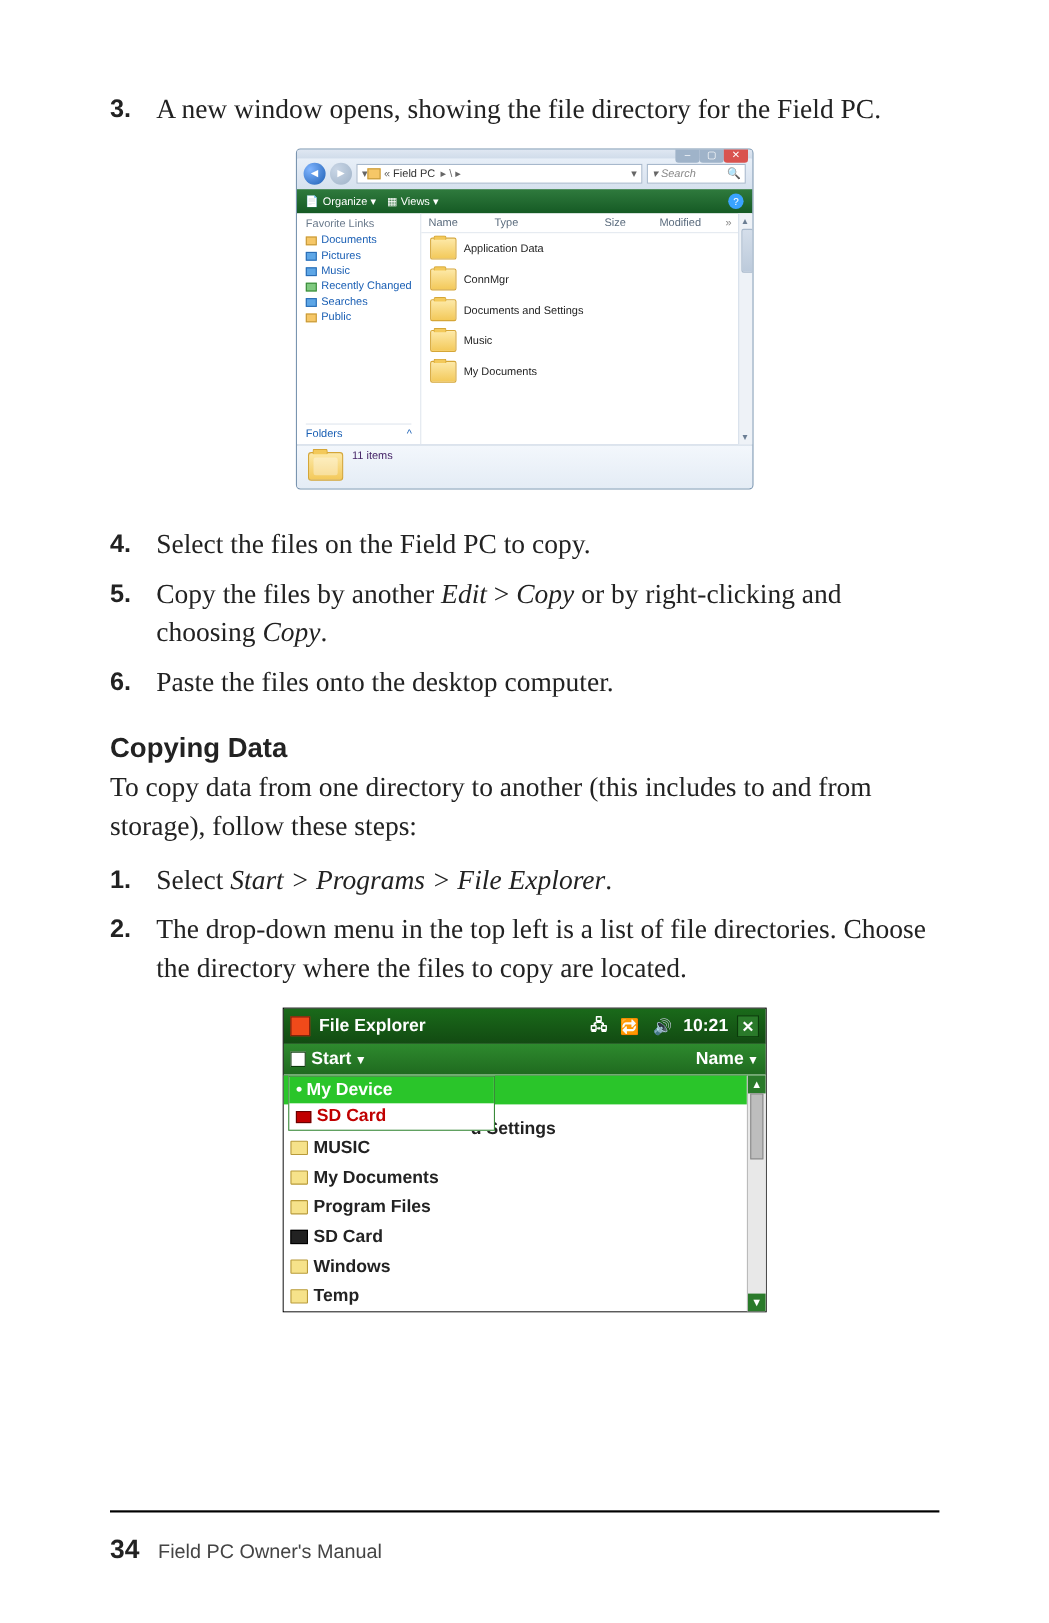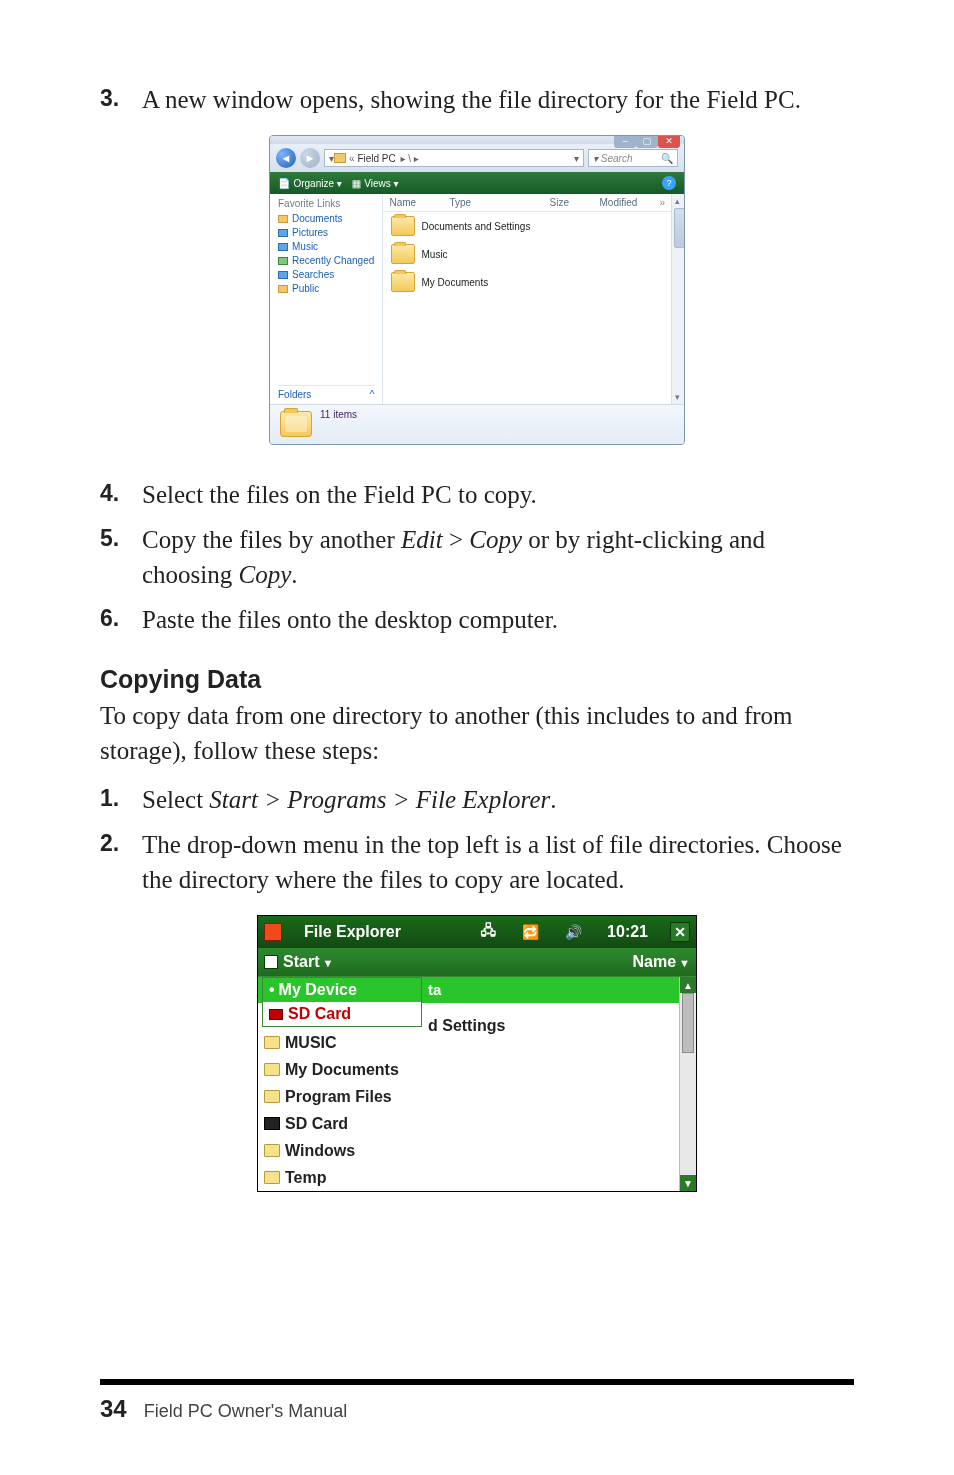--- a/index.html
+++ b/index.html
@@ -59,52 +59,52 @@
   .statfold { width: 32px; height: 26px; background: linear-gradient(#fde9a8,#f3c95a); border: 1px solid #d5a637; border-radius: 3px; position: relative; margin-top: 2px; }
   .statfold::before { content:""; position:absolute; top:-4px; left:3px; width:12px; height:4px; background:#f3c95a; border:1px solid #d5a637; border-bottom:none; border-radius:2px 2px 0 0; }
   .statfold::after { content:""; position:absolute; inset:4px; background:rgba(255,255,255,0.35); border-radius:2px; }
   .scroll-r { width: 15px; background: #eef2f7; border-left: 1px solid #d8e0ea; position: relative; }
   .scroll-r::before { content: "▴"; position: absolute; top: 2px; left: 3px; font-size: 9px; color: #6b7e94; }
   .scroll-r::after { content: "▾"; position: absolute; bottom: 2px; left: 3px; font-size: 9px; color: #6b7e94; }
   .scroll-thumb { position: absolute; left: 2px; top: 14px; width: 11px; height: 40px; background: linear-gradient(#d4deea,#bccadb); border: 1px solid #a9b9cc; border-radius: 2px; }
 
   
   .mobile { width: 440px; display: inline-block; text-align: left; font-family: Tahoma, sans-serif; font-size: 16px; border: 1px solid #000; }
-  .m-title { background: linear-gradient(#1a6a1a,#124a12); color: #fff; height: 32px; display: flex; align-items: center; padding: 0 6px; font-weight: bold; gap: 22px; }
+  .m-title { background: linear-gradient(#1a6a1a,#124a12); color: #fff; height: 32px; display: flex; align-items: center; padding: 0 6px; font-weight: bold; gap: 8px; }
   .m-title .flag { width: 18px; height: 18px; background: #f04a1a; border: 1px solid #7a1f0a; }
   .m-title .spacer { flex: 1; }
   .m-title .ticon { font-size: 14px; margin: 0 2px; }
   .m-title .close { width: 20px; height: 20px; background: #2a7a2a; border: 1px solid #0a3a0a; color: #fff; display:flex; align-items:center; justify-content:center; font-weight:bold; font-size:14px; }
   .m-sub { background: linear-gradient(#2e8a2e,#1f6a1f); color: #fff; height: 28px; display: flex; align-items: center; padding: 0 6px; font-weight: bold; }
   .m-sub .spacer { flex:1; }
   .m-sub .boxic { width:14px; height:14px; background:#fff; border:1px solid #0a3a0a; margin-right:5px; }
   .m-sub .dd { font-size: 11px; margin-left: 3px; }
   .m-body { position: relative; background: #fff; height: 215px; border-top: 1px solid #3a8a3a; }
   .m-fold { width: 16px; height: 13px; background: #f6e28a; border: 1px solid #b89a3a; border-radius: 1px; }
   .m-sd { width: 16px; height: 13px; background: #222; border:1px solid #000; }
   .m-scroll { position:absolute; right:0; top:0; width:17px; height:100%; background:#e8e8e8; border-left:1px solid #bbb; }
   .m-scroll .up { position:absolute; top:0; left:0; right:0; height:16px; background:#2a7a2a; color:#fff; font-size:10px; display:flex; align-items:center; justify-content:center; }
   .m-scroll .dn { position:absolute; bottom:0; left:0; right:0; height:16px; background:#2a7a2a; color:#fff; font-size:10px; display:flex; align-items:center; justify-content:center; }
   .m-scroll .th { position:absolute; top:16px; left:2px; right:2px; height:60px; background:#bdbdbd; border:1px solid #8a8a8a; }
-  .m-drop { position: absolute; left: 4px; top: 0; width: 160px; background: #fff; border: 1px solid #3a8a3a; z-index: 5; }
+  .m-drop { position: absolute; left: 4px; top: 0; width: 188px; background: #fff; border: 1px solid #3a8a3a; z-index: 5; }
   .m-drop .dhead { background: #2ac52a; color: #fff; font-weight: bold; padding: 3px 6px; display:flex; align-items:center; gap:4px; }
   .m-drop .dhead::before { content: "•"; }
   .m-drop .ditem { padding: 3px 6px; display:flex; align-items:center; gap:5px; color:#000; font-weight: normal; }
   .m-drop .ditem.sel { color: #c00000; font-weight: bold; }
   .m-drop .dic { width:14px; height:11px; background:#f6e28a; border:1px solid #b89a3a; }
   .m-drop .dic.sd { background:#c00000; border-color:#6a0000; position:relative; }
   .m-bottom { background: linear-gradient(#1a6a1a,#124a12); color:#fff; height:34px; display:flex; align-items:center; }
   .m-bottom .bcell { flex:1; text-align:center; font-weight:bold; }
   .m-bottom .kb { width:26px; height:18px; background:#cde; border:1px solid #245; display:inline-block; }
   .firstrow-bg { position:absolute; left:0; top:0; right:17px; height:26px; background:#2ac52a; }
   .firstrow-txt { position:absolute; left:170px; top:4px; color:#fff; font-weight:bold; font-size:15px; }
   .under-drop { position:absolute; left:6px; top:52px; right:20px; font-weight:bold; }
   .under-drop .r { height:27px; display:flex; align-items:center; gap:5px; }
 
-  .footer { position: absolute; left: 100px; bottom: 52px; right: 100px; border-top: 6px solid #000000; padding-top: 10px; font-family: Arial, sans-serif; color: #444; font-size: 18px; }
+  .footer { position: absolute; left: 100px; bottom: 52px; right: 100px; border-top: 2px solid #000000; padding-top: 20px; font-family: Arial, sans-serif; color: #444; font-size: 18px; }
   .footer .pg { font-weight: bold; font-size: 24px; color: #222; margin-right: 12px; }
 </style>
 </head>
 <body>
 
 <div class="page">
 
   <div class="step">
     <div class="step-num">3.</div>
     <div class="step-txt">A new window opens, showing the file directory for the Field PC.</div>
@@ -176,20 +176,28 @@
         </div>
         <div class="vista-right">
           <div class="cols">
             <div class="cname">Name</div>
             <div class="ctype">Type</div>
             <div class="csize">Size</div>
             <div class="cmod">Modified</div>
             <div class="cmore">»</div>
           </div>
           <div class="items">
+            <div class="itemrow">
+                <div class="bigfolder"></div>
+                <span>Application Data</span>
+              </div>
+            <div class="itemrow">
+                <div class="bigfolder"></div>
+                <span>ConnMgr</span>
+              </div>
             <div class="itemrow">
                 <div class="bigfolder"></div>
                 <span>Documents and Settings</span>
               </div>
             <div class="itemrow">
                 <div class="bigfolder"></div>
                 <span>Music</span>
               </div>
             <div class="itemrow">
                 <div class="bigfolder"></div>

